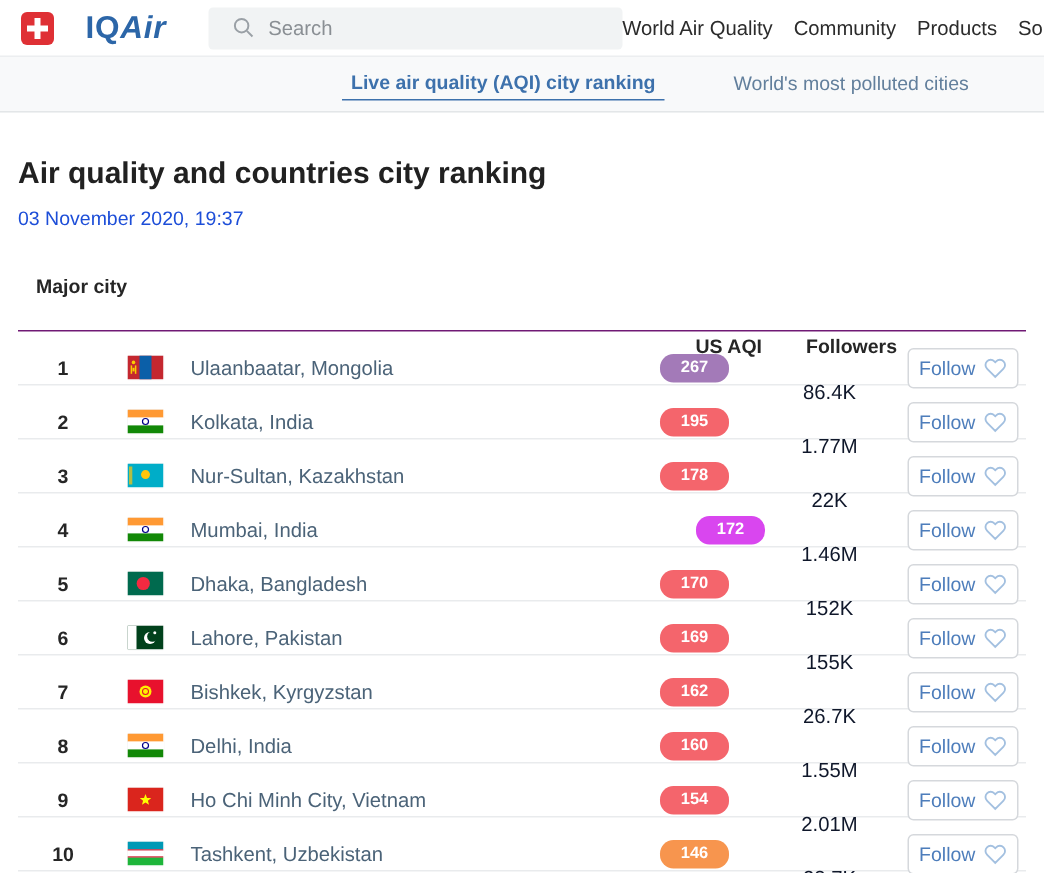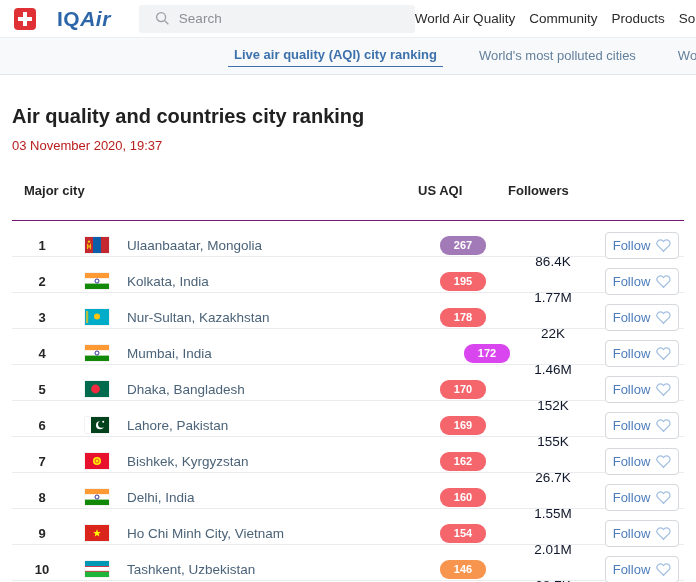--- a/index.html
+++ b/index.html
@@ -15,38 +15,38 @@
   .searchbox { margin-left:28px; width:280px; height:28px; background:#f1f3f4;
     border-radius:3px; display:flex; align-items:center; padding:0 16px; gap:9px; }
   .searchbox input { border:none; background:transparent; outline:none; font-size:13.5px;
     color:#444; width:220px; font-family:"Liberation Sans", sans-serif; }
   .searchbox input::placeholder { color:#8a8f94; }
   .nav { margin-left:auto; display:flex; gap:14px; font-size:13.5px; color:#2b2b2b; }
   .nav-item { cursor:pointer; }
 
   
   .tabbar { height:37px; background:#f8f9fa; border-bottom:1px solid #e3e6e8;
-    display:flex; align-items:center; padding-left:228px; gap:30px;
+    display:flex; align-items:center; padding-left:228px; gap:40px;
     white-space:nowrap; overflow:hidden; font-size:13px; }
   .tab { color:#627f9c; padding:2px 6px 4px; cursor:pointer; }
   .tab.active { color:#3d71ac; font-weight:bold; border-bottom:1px solid #3d71ac; }
 
   
   .page { padding:30px 12px 0; }
   .page h1 { font-size:20px; color:#212121; font-weight:bold; margin-bottom:10px; }
-  .timestamp { font-size:13px; color:#b91c1c; }
+  .timestamp { font-size:13px; color:#1d4ed8; }
 
   
   .table { margin-top:30px; }
   .thead, .row { display:grid; grid-template-columns:60px 44px 1fr 90px 90px 86px;
     align-items:center; }
   .thead { height:38px; align-items:start; border-bottom:1px solid #701a75;
     font-size:13px; font-weight:bold; color:#262626; }
   .th-city { grid-column:1 / 4; padding-left:12px; }
-  .th-aqi, .th-followers { text-align:left; }
+  .th-aqi, .th-followers { text-align:right;margin-top:40px; }
   .row { height:36px; border-bottom:1px solid #e9ebed; cursor:pointer; }
   .rank { text-align:center; font-size:13px; font-weight:bold; color:#262626; }
   .flagc { padding-left:13px; display:flex; align-items:center; }
   .flagc svg { box-shadow:0 0 1px rgba(0,0,0,.3); display:block; }
   .city { padding-left:11px; font-size:13.5px; color:#4b6378; }
   .badgec { text-align:center; }
   .badge { display:inline-block; width:46px; height:19px; line-height:19px;
     border-radius:9px; color:#fff; font-size:11px; font-weight:bold; text-align:center; }
   .followers { text-align:center; font-size:13.5px; color:#0f172a;margin-top:33px; }
   .btnc { display:flex; justify-content:flex-start; padding-left:7px; }

